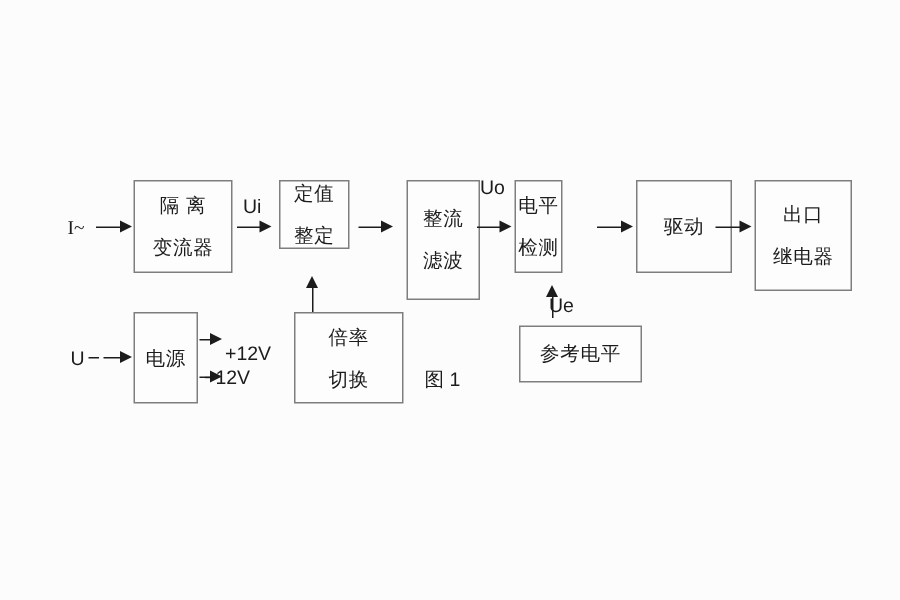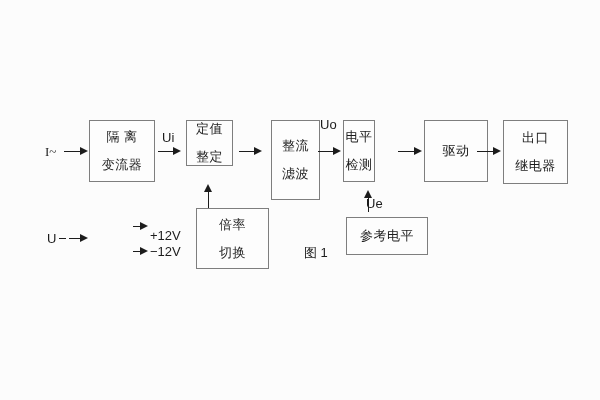--- a/index.html
+++ b/index.html
@@ -87,44 +87,47 @@
 
   <div class="box" style="left:424px;top:120px;width:64px;height:62px">
     <span>驱动</span>
   </div>
 
   <div class="arr arr-r" style="left:477px;top:147px;width:24px">
       <i class="ln"></i>
       <i class="hd"></i>
     </div>
 
-  <div class="box" style="left:503px;top:120px;width:65px;height:64px">
+  <div class="box" style="left:503px;top:120px;width:65px;height:74px">
     <span>出口</span>
     <span>继电器</span>
   </div>
 
   <span class="lbl" style="left:47px;top:232px">U</span>
   <div class="dash" style="left:59px;top:238px;width:7px"></div>
   <div class="arr arr-r" style="left:69px;top:234px;width:19px">
       <i class="ln"></i>
       <i class="hd"></i>
     </div>
 
+  <div class="box" style="left:89px;top:208px;width:43px;height:61px">
+    <span>电源</span>
+  </div>
 
   <div class="arr arr-r" style="left:133px;top:222px;width:15px">
       <i class="ln"></i>
       <i class="hd"></i>
     </div>
   <span class="lbl" style="left:150px;top:229px">+12V</span>
 
   <div class="arr arr-r" style="left:133px;top:247px;width:15px">
       <i class="ln"></i>
       <i class="hd"></i>
     </div>
-  <span class="lbl" style="left:150px;top:245px">−12V</span>
+  <span class="lbl" style="left:136px;top:245px">−12V</span>
 
   <div class="box" style="left:196px;top:208px;width:73px;height:61px">
     <span>倍率</span>
     <span>切换</span>
   </div>
 
   <div class="arr arr-u" style="left:204px;top:184px;height:24px">
       <i class="ln"></i>
       <i class="hd"></i>
     </div>
@@ -132,15 +135,15 @@
   <div class="arr arr-u" style="left:364px;top:190px;height:22px">
       <i class="ln"></i>
       <i class="hd"></i>
     </div>
   <span class="lbl" style="left:366px;top:197px">Ue</span>
 
   <div class="box" style="left:346px;top:217px;width:82px;height:38px">
     <span>参考电平</span>
   </div>
 
-  <span class="lbl" style="left:304px;top:246px">图 1</span>
+  <span class="lbl" style="left:283px;top:246px">图 1</span>
 
 </div>
 
 </body></html>

